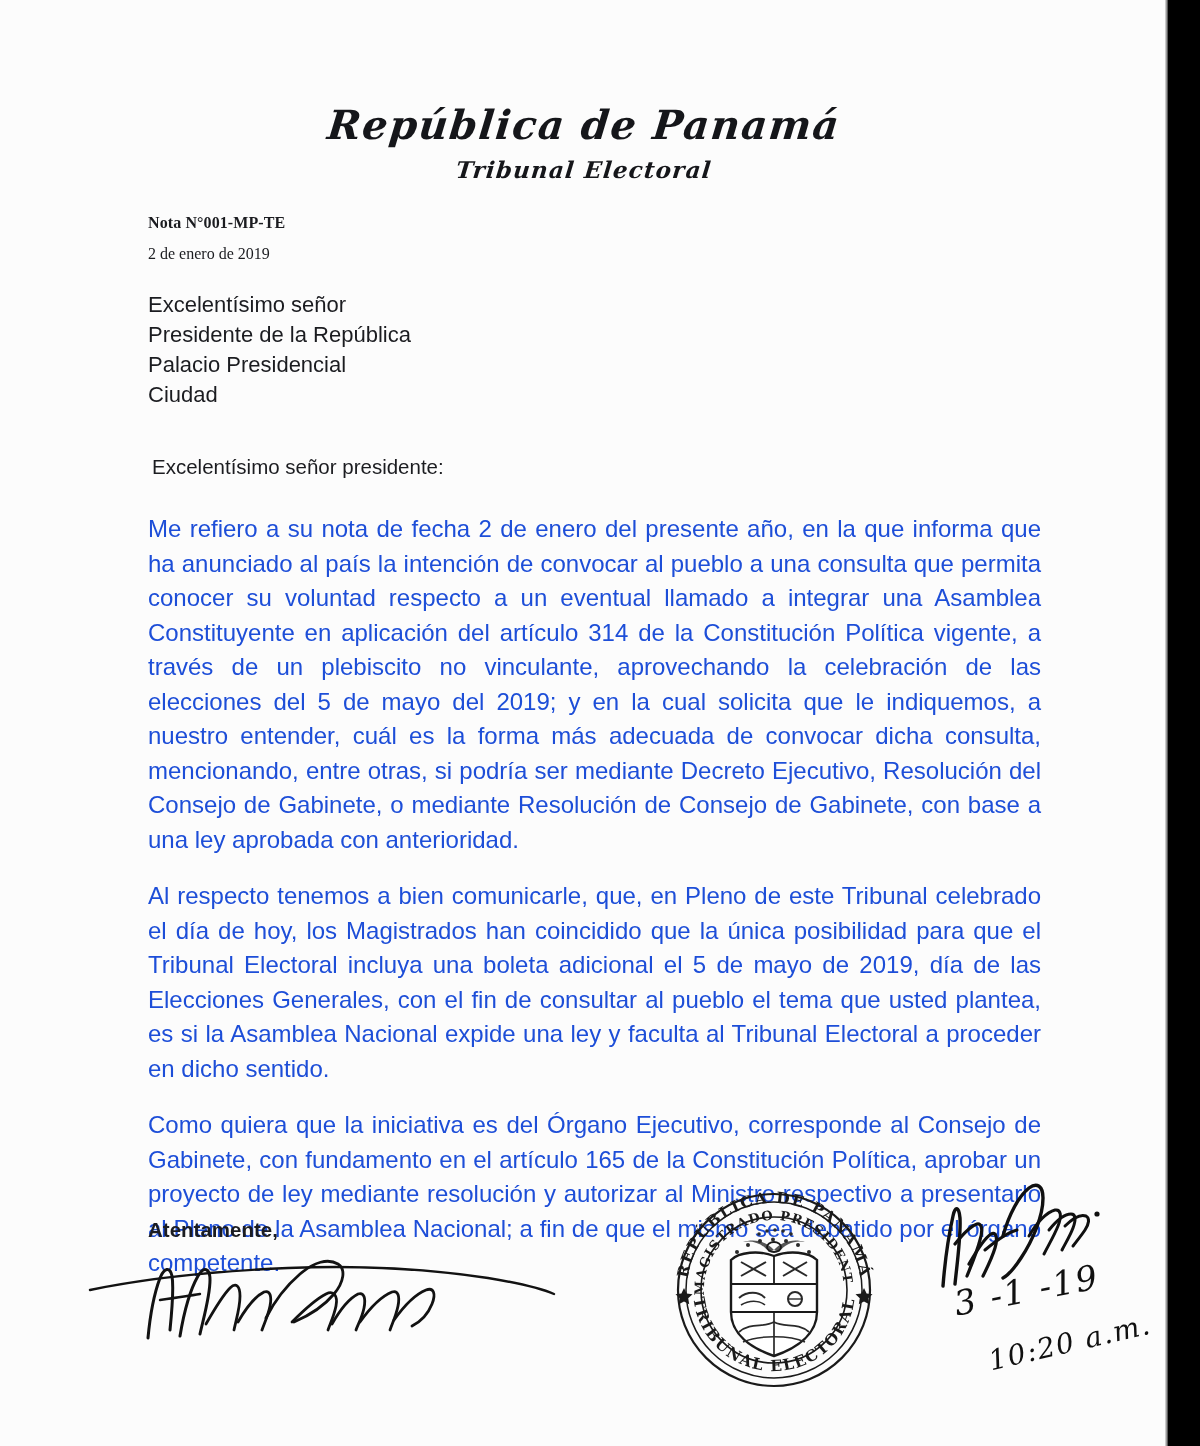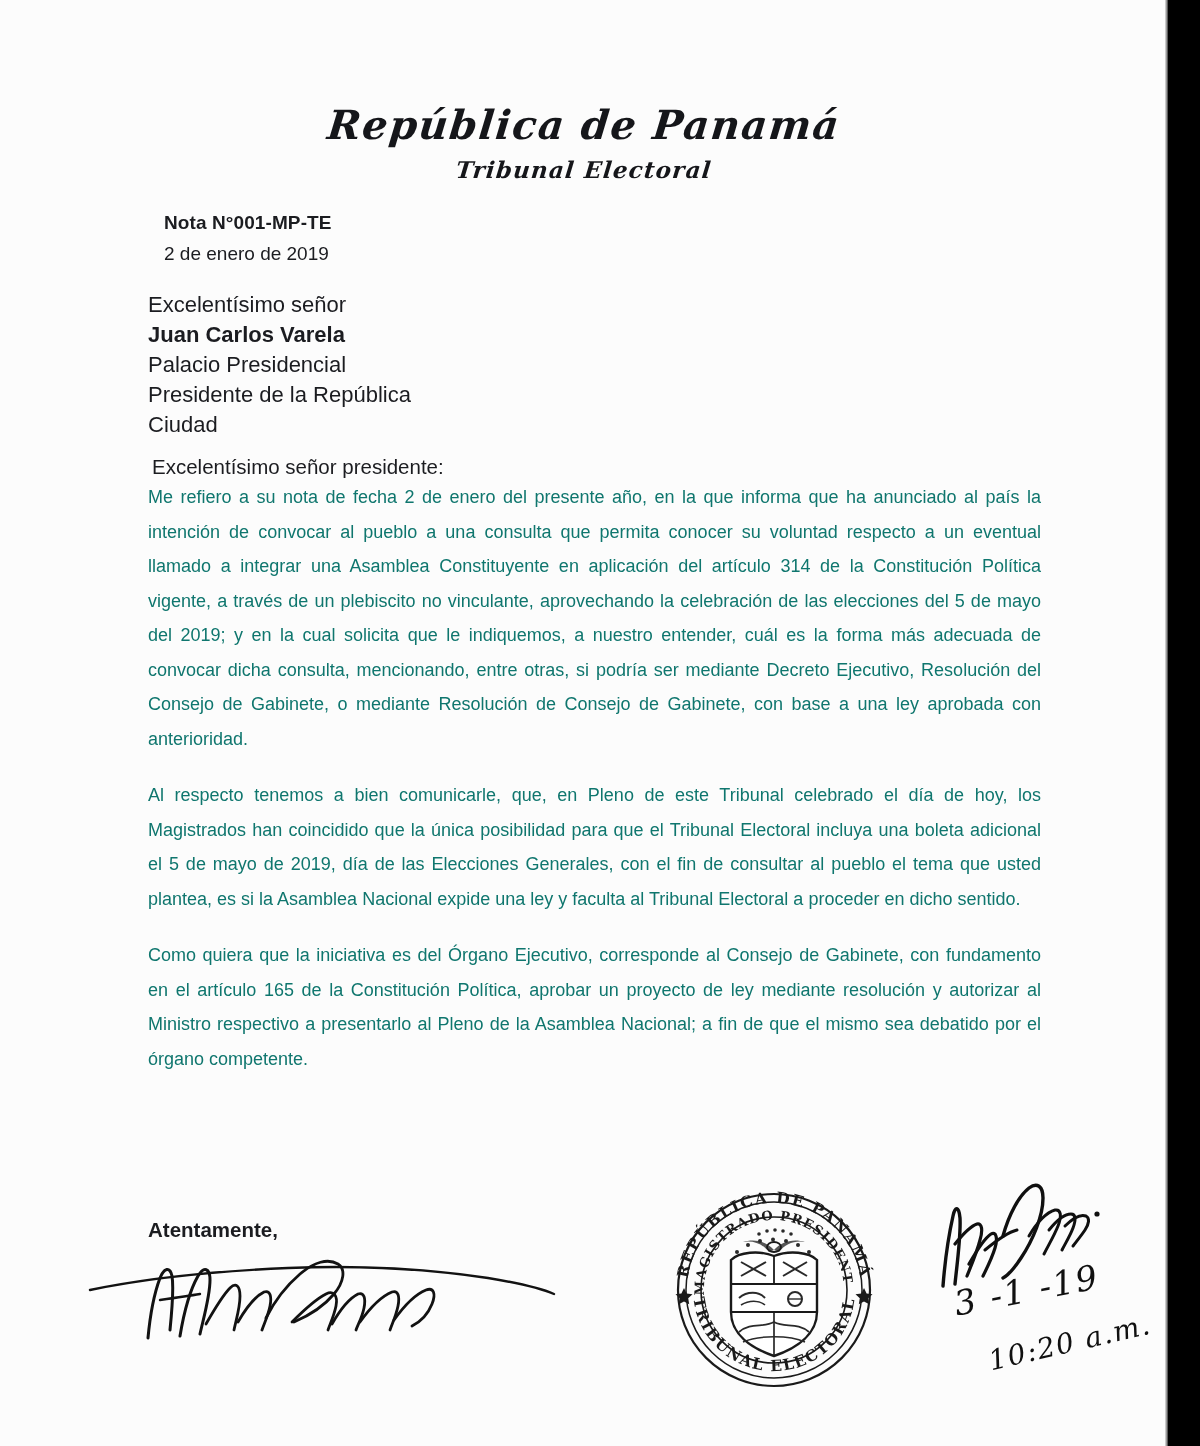--- a/index.html
+++ b/index.html
@@ -73,25 +73,26 @@
     font-weight: bold;
     font-size: 23px;
     letter-spacing: 1.2px;
     margin-top: 10px;
     transform: skewX(-6deg);
   }
 
   
   .refblock {
     position: absolute;
-    left: 164px;
+    left: 148px;
     top: 207px;
     color: #1b1c20;
-    font-size: 19px;
+    font-size: 16px;
     line-height: 31px;
+    font-family: Liberation Serif, serif;
   }
   .refblock .bold { font-weight: bold; letter-spacing: .1px; }
 
   
   .addressee {
     position: absolute;
     left: 148px;
     top: 290px;
     color: #1b1c20;
     font-size: 22px;
@@ -105,24 +106,24 @@
     left: 152px;
     top: 455px;
     color: #1b1c20;
     font-size: 20.5px;
   }
 
   
   .body-text {
     position: absolute;
     left: 148px;
-    top: 480px;
+    top: 512px;
     width: 893px;
-    color: #0f766e;
-    font-size: 18px;
+    color: #1d4ed8;
+    font-size: 24px;
     line-height: 34.5px;
     text-align: justify;
     text-justify: inter-word;
   }
   .body-text p { margin: 0 0 22px 0; }
   .body-text p:last-child { margin-bottom: 0; }
 
   
   .closing {
     position: absolute;
@@ -202,23 +203,22 @@
       <div class="lh-org">Tribunal Electoral</div>
     </div>
 
     <div class="refblock">
       <div class="bold">Nota N°001-MP-TE</div>
       <div>2 de enero de 2019</div>
     </div>
 
     <div class="addressee">
       <div>Excelentísimo señor</div>
-      <div class="bold">Juan Carlos Varela</div>
+      <div>Presidente de la República</div>
       <div>Palacio Presidencial</div>
-      <div>Presidente de la República</div>
       <div>Ciudad</div>
     </div>
 
     <div class="salutation">Excelentísimo señor presidente:</div>
 
     <div class="body-text">
       <p>Me refiero a su nota de fecha 2 de enero del presente año, en la que informa que ha anunciado al país la intención de convocar al pueblo a una consulta que permita conocer su voluntad respecto a un eventual llamado a integrar una Asamblea Constituyente en aplicación del artículo 314 de la Constitución Política vigente, a través de un plebiscito no vinculante, aprovechando la celebración de las elecciones del 5 de mayo  del 2019; y en la cual solicita que le indiquemos,  a nuestro entender, cuál es la forma más adecuada de convocar dicha consulta, mencionando, entre otras, si podría ser mediante Decreto Ejecutivo, Resolución del Consejo de Gabinete, o mediante Resolución de Consejo de Gabinete, con base a una ley aprobada con anterioridad.</p>
       <p>Al respecto tenemos a bien comunicarle, que, en Pleno de este Tribunal celebrado el día de hoy, los Magistrados han coincidido que la única posibilidad para que el Tribunal Electoral incluya una boleta adicional el 5 de mayo de 2019, día de las Elecciones Generales, con el fin de consultar al pueblo el tema que usted plantea, es si la Asamblea Nacional expide una ley y faculta al Tribunal Electoral a proceder en dicho sentido.</p>
       <p>Como quiera que la iniciativa es del Órgano Ejecutivo, corresponde al Consejo de Gabinete, con fundamento en el artículo 165 de la Constitución Política, aprobar un proyecto de ley mediante resolución y autorizar al Ministro respectivo a presentarlo al Pleno de la Asamblea Nacional; a fin de que el mismo sea debatido por el órgano competente.</p>
     </div>

